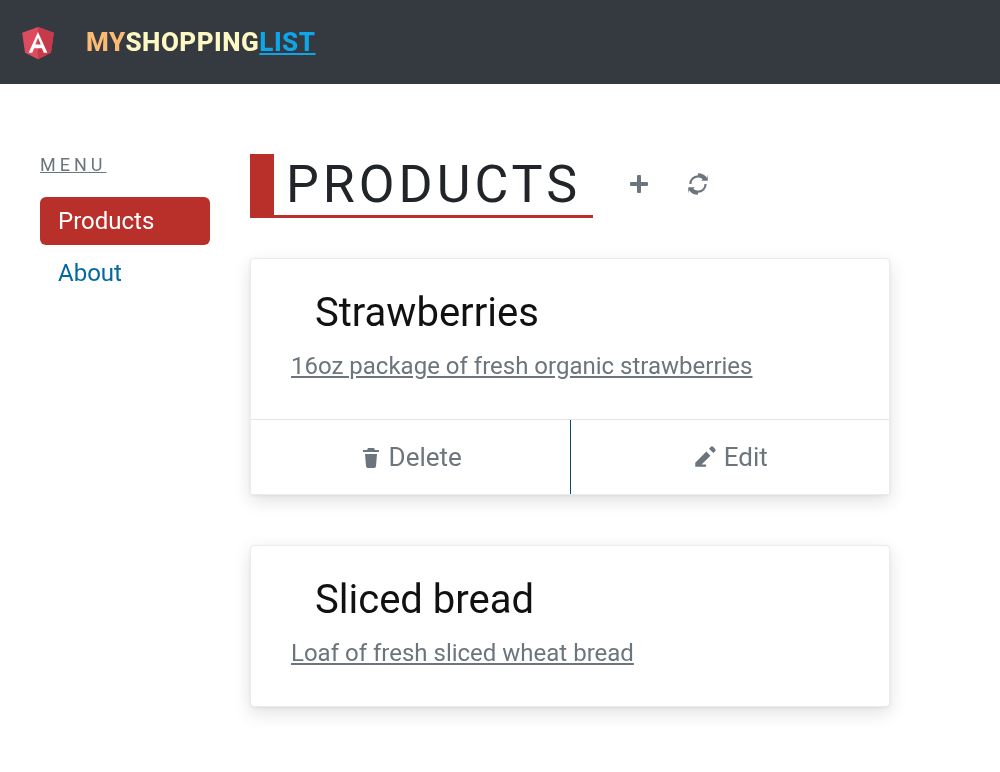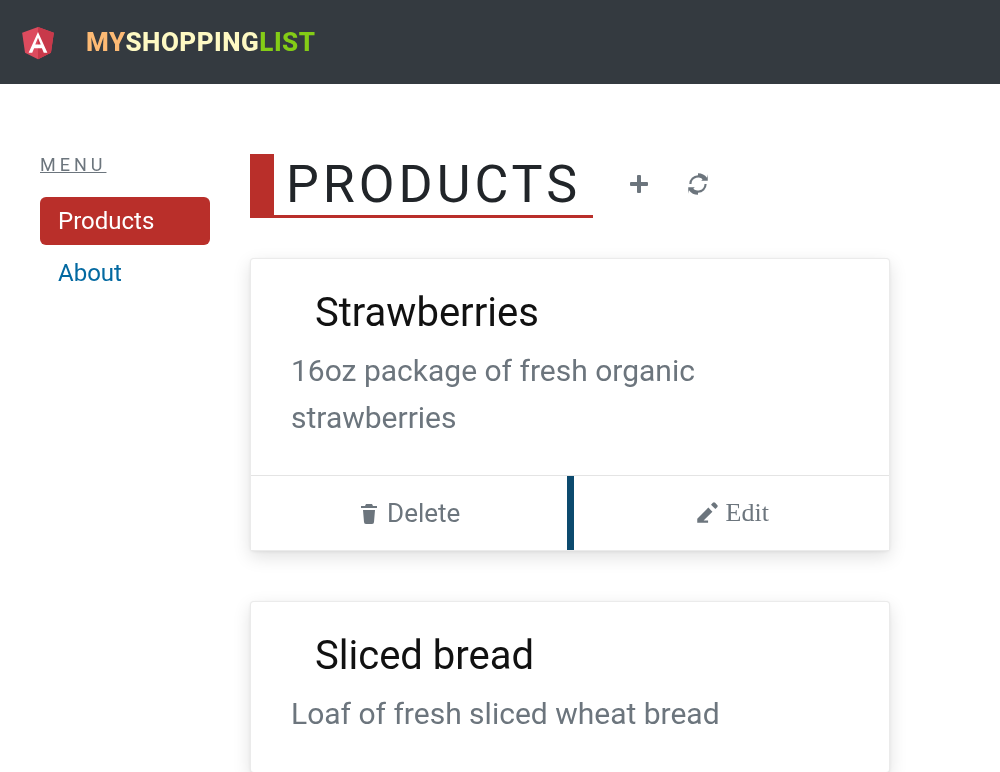--- a/index.html
+++ b/index.html
@@ -10,21 +10,21 @@
     background: #343a40;
     display: flex;
     align-items: center;
     padding: 0 20px;
     gap: 30px;
   }
   .logo-shield { width:36px; height:40px; display:flex; align-items:center; justify-content:center;}
   .brand { font-size: 26px; font-weight: 700; letter-spacing: 0.5px; }
   .brand .b1 { color:#fdba74; font-weight:800;}
   .brand .b2 { color:#fef9c3; font-weight:800;}
-  .brand .b3 { color:#84cc16; font-weight:800;}
+  .brand .b3 { color:#0ea5e9; font-weight:800;text-decoration:underline;}
   
   .layout { display:flex; padding: 70px 40px 0 40px; gap: 40px;}
   
   .sidebar { width: 170px; flex:none;}
   .menu-label { color:#6c757d; letter-spacing:4px; font-size:18px; margin-bottom:22px;text-decoration:underline;}
   .nav { list-style:none;}
   .nav li { font-size:24px; padding: 10px 18px; border-radius:6px; margin-bottom:4px; cursor:pointer;}
   .nav li.active { background:#b92f2a; color:#fff;}
   .nav li.inactive { color:#0369a1;}
   
@@ -38,27 +38,27 @@
   .card {
     background:#fff;
     border:1px solid rgba(0,0,0,0.08);
     border-radius:4px;
     box-shadow: 0 6px 18px rgba(0,0,0,0.12), 0 1px 3px rgba(0,0,0,0.06);
     margin-bottom:50px;
     width: 640px;
   }
   .card-body { padding: 30px 40px 34px 40px;}
   .card-title { font-size:40px; font-weight:400; color:#111; margin-bottom:12px;margin-left:24px;}
-  .card-text { font-size:30px; color:#6c757d; line-height:1.55;}
+  .card-text { font-size:24px; color:#6c757d; line-height:1.55;text-decoration:underline;}
   .card-actions { display:flex; border-top:1px solid #e4e4e4;}
   .card-actions .btn {
     flex:1; text-align:right; padding:22px 0; font-size:26px; color:#6c757d;
     display:flex; align-items:center; justify-content:center; gap:6px; cursor:pointer; background:#fff;
   }
-  .card-actions .btn + .btn { border-left:7px solid #0c4a6e;font-family:Liberation Serif, serif;}
+  .card-actions .btn + .btn { border-left:1px solid #0c4a6e;}
   .btn svg { fill:#6c757d;}
 </style>
 </head>
 <body>
 
 <div class="topbar">
   <div class="logo-shield">
     <svg viewBox="0 0 250 250" width="36" height="40">
       <polygon fill="#DD4B5E" points="125,20 235,60 215,200 125,245 35,200 15,60"></polygon>
       <polygon fill="#C8394A" points="125,20 125,245 215,200 235,60"></polygon>

